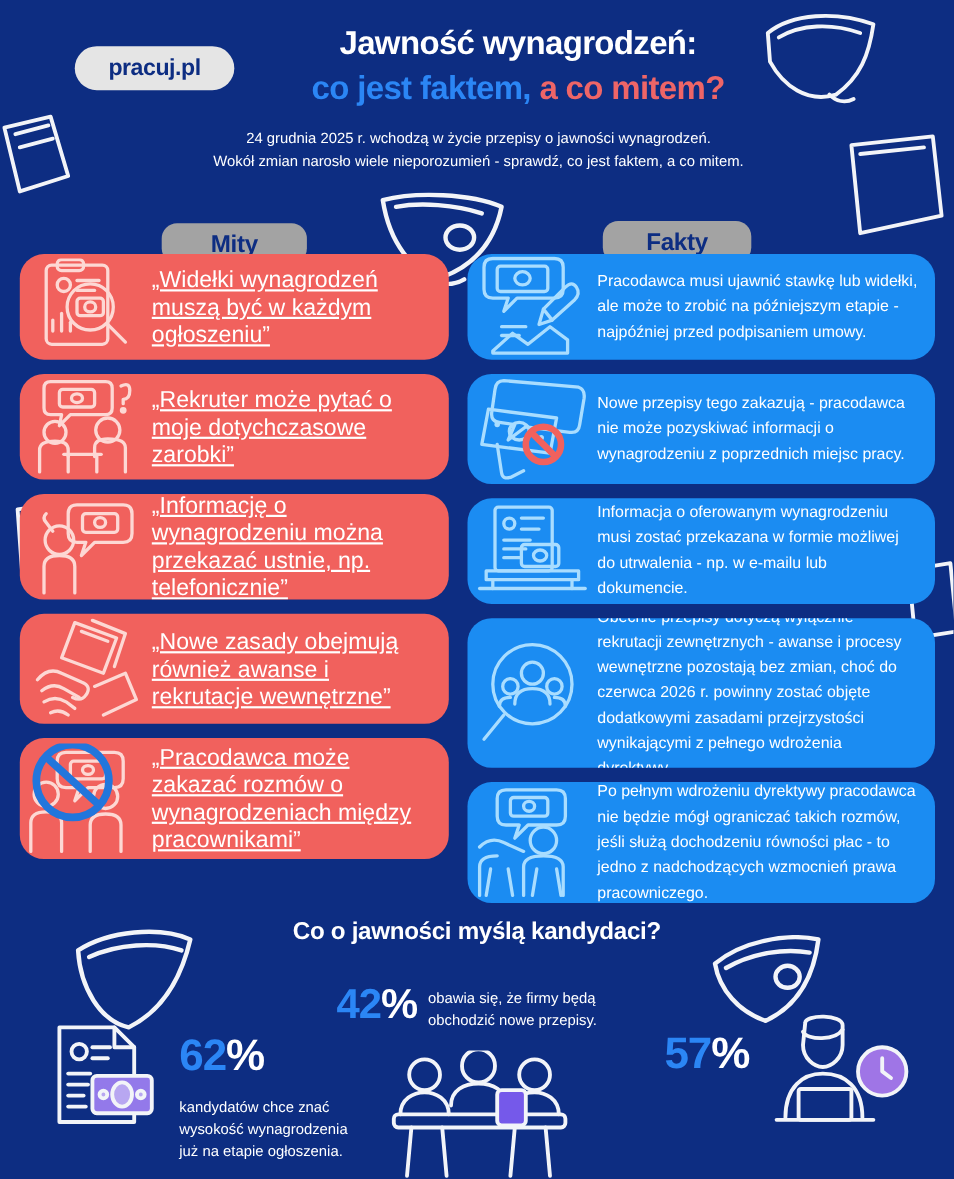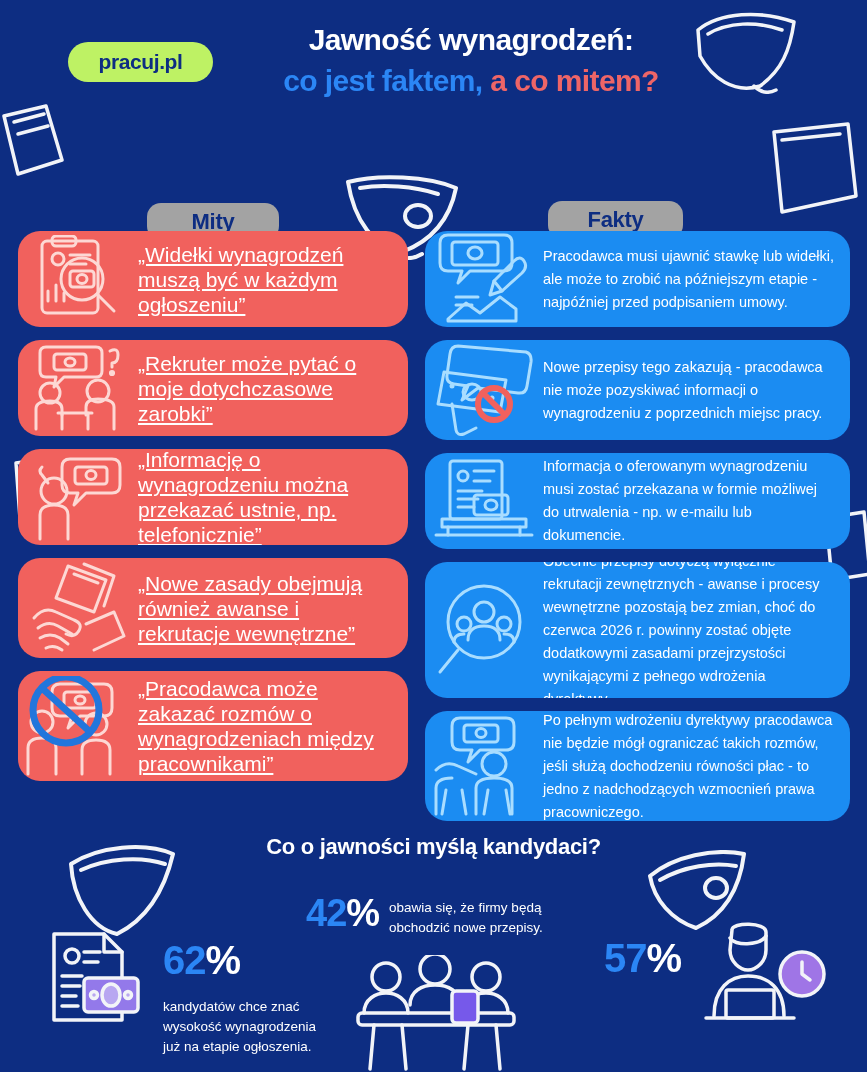--- a/index.html
+++ b/index.html
@@ -12,21 +12,21 @@
   .page { position: relative; width: 867px; height: 1072px; background: #0d2d82; overflow: hidden; }
 
   
   .doodle { position: absolute; pointer-events: none; opacity: .95; }
   .doodle svg { display: block; }
 
   
   .header { position: relative; height: 175px; }
   .logo {
     position: absolute; left: 68px; top: 42px;
-    width: 145px; height: 40px; background: #bef264;
+    width: 145px; height: 40px; background: #e5e5e5;
     border-radius: 20px; display: flex; align-items: center; justify-content: center;
   }
   .logo-text {
     color: #0d2d82; font-size: 21px; font-weight: bold; letter-spacing: -.4px;
   }
   .title-block { position: absolute; left: 236px; top: 22px; width: 470px; text-align: center; }
   .title-l1 {
     color: #ffffff; font-size: 30px; font-weight: bold; letter-spacing: -.6px; line-height: 36px;
   }
   .title-l2 { font-size: 30px; font-weight: bold; letter-spacing: -.6px; line-height: 38px; margin-top: 4px; }
@@ -174,20 +174,24 @@
 
   <div class="header">
     <div class="logo">
       <span class="logo-text">pracuj.pl</span>
     </div>
     <div class="title-block">
       <div class="title-l1">Jawność wynagrodzeń:</div>
       <div class="title-l2">
         <span class="t-blue">co jest faktem,</span><span class="t-coral"> a co mitem?</span>
       </div>
+    </div>
+    <div class="subtitle">
+      <div>24 grudnia 2025 r. wchodzą w życie przepisy o jawności wynagrodzeń.</div>
+      <div>Wokół zmian narosło wiele nieporozumień - sprawdź, co jest faktem, a co mitem.</div>
     </div>
   </div>
 
   <div class="badge badge-mity">
     <span>Mity</span>
   </div>
   <div class="badge badge-fakty">
     <span>Fakty</span>
   </div>
 

